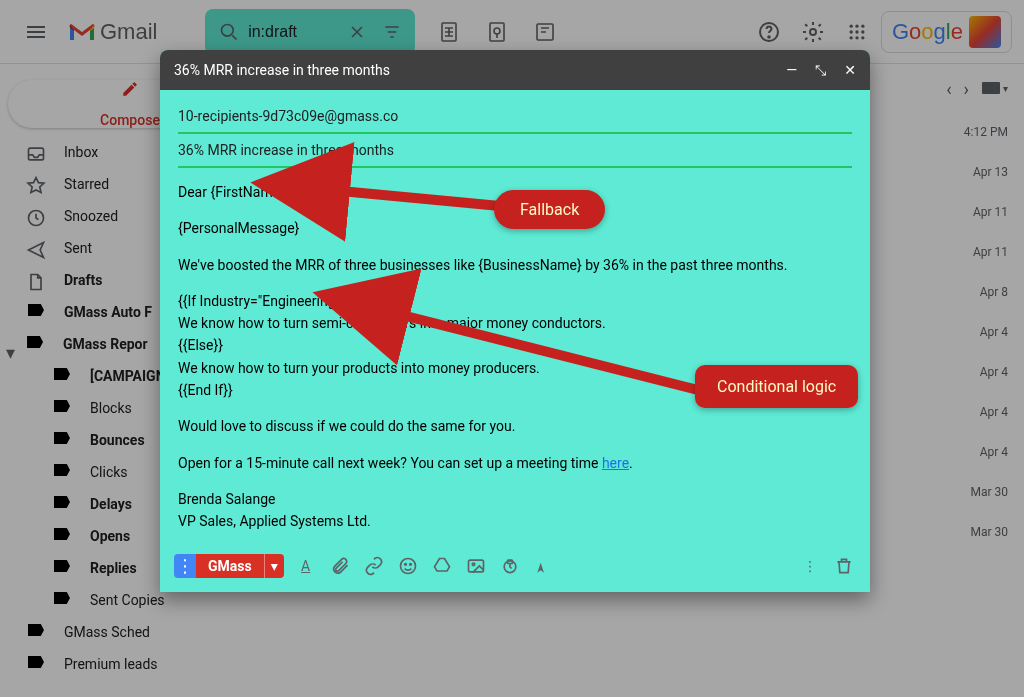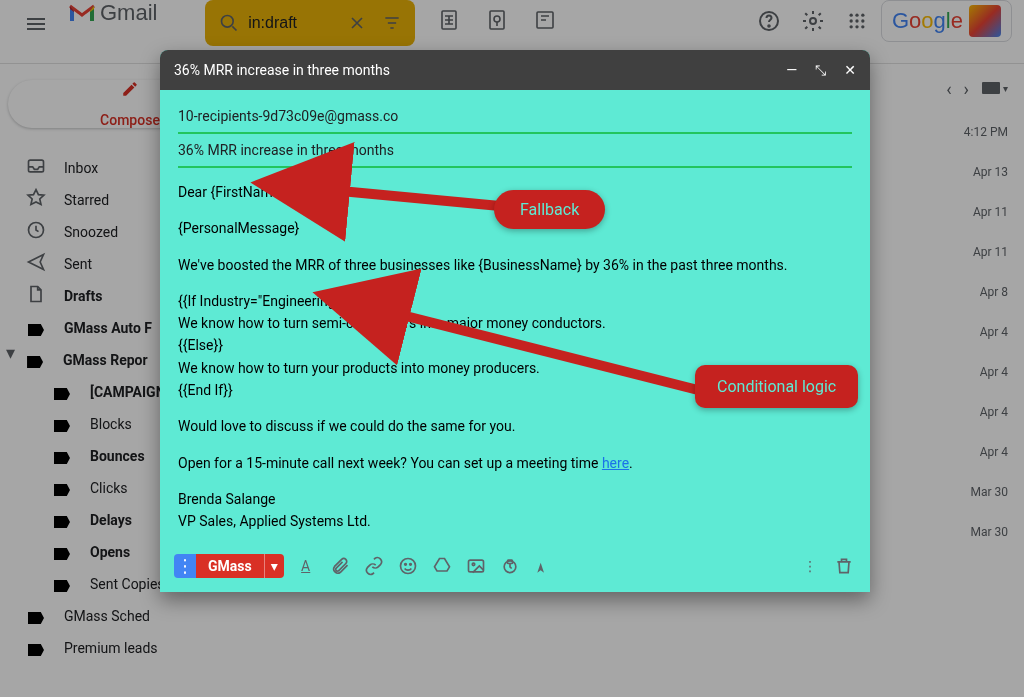--- a/index.html
+++ b/index.html
@@ -1,37 +1,37 @@
 <!DOCTYPE html>
 <html><head>
 <meta charset="utf-8">
 <style>
   * { box-sizing: border-box; margin: 0; padding: 0; }
   body { font-family: 'Google Sans', Roboto, Arial, sans-serif; font-size: 14px; background: #fff; color: #202124; width: 1024px; height: 697px; overflow: hidden; position: relative; }
   .dim-overlay { position: absolute; inset: 0; background: rgba(0,0,0,0.35); z-index: 5; }
 
   
-  .header { display: flex; align-items: flex-start; height: 64px; padding: 0 12px; border-bottom: 1px solid #e0e0e0; gap: 8px; }
+  .header { display: flex; align-items: center; height: 64px; padding: 0 12px; border-bottom: 1px solid #e0e0e0; gap: 8px; }
   .hamburger { width: 48px; height: 48px; display:flex; align-items:center; justify-content:center; color:#5f6368; border-radius:50%; }
   .logo-group { display:flex; align-items:center; gap:4px; }
   .gmail-word { font-size: 22px; color:#5f6368; font-family: 'Product Sans', Arial, sans-serif; }
-  .search-bar { flex:0 0 auto; margin-left: 40px; display:flex; align-items:center; background:#eab308; border-radius:8px; height:46px; padding:0 8px; width: 210px; gap:4px; }
+  .search-bar { flex:0 0 auto; margin-left: 40px; display:flex; align-items:center; background:#5eead4; border-radius:8px; height:46px; padding:0 8px; width: 210px; gap:4px; }
   .search-bar input { border:none; background:transparent; font-size:16px; outline:none; width: 90px; color:#202124; }
   .icon-btn { width:40px; height:40px; display:flex; align-items:center; justify-content:center; color:#5f6368; }
   .header-right { margin-left:auto; display:flex; align-items:center; gap:4px; }
   .google-pill { display:flex; align-items:center; gap:6px; background:#fff; border:1px solid #dadce0; border-radius:8px; padding:4px 10px; }
   .google-word { font-family:'Product Sans', Arial; font-size:22px; }
   .g-b { color:#4285f4 } .g-r { color:#ea4335 } .g-y { color:#fbbc05 } .g-g { color:#34a853 }
   .avatar { width:32px; height:32px; border-radius:4px; background:linear-gradient(135deg,#fbbc05,#ea4335,#4285f4); }
 
   
   .sidebar { position:absolute; top:64px; left:0; width:256px; padding-top:8px; }
   .compose { display:flex; align-items:center; gap:14px; margin:8px 0 16px 8px; padding:0 22px 0 18px; height:48px; border-radius:24px; box-shadow:0 1px 3px rgba(60,64,67,.3); background:#fff; color:#d93025; font-size:14px; font-weight:500;flex-direction:column; }
   .compose .pencil { color:#d93025; }
-  .nav-item { display:flex; align-items:flex-end; gap:18px; height:32px; padding:0 12px 0 26px; border-radius:0 16px 16px 0; font-size:14px; color:#202124; }
+  .nav-item { display:flex; align-items:flex-start; gap:18px; height:32px; padding:0 12px 0 26px; border-radius:0 16px 16px 0; font-size:14px; color:#202124; }
   .nav-item.bold { font-weight:700; }
   .nav-item .ico { width:20px; color:#5f6368; display:flex; justify-content:center; }
   .nav-item.indent { padding-left:52px; }
   .nav-item .label-icon { width:16px; height:12px; background:#000; clip-path: polygon(0 0, 80% 0, 100% 50%, 80% 100%, 0 100%); }
   .expand-row { display:flex; align-items:center; gap:6px; padding-left:6px; }
 
   
   .main { position:absolute; top:64px; left:256px; right:0; bottom:0; }
   .toolbar2 { display:flex; align-items:center; padding:8px 16px; gap:12px; height:48px; }
   .toolbar2 .spacer { flex:1; }
@@ -55,21 +55,21 @@
   .cw-content a { color:#1a73e8; text-decoration:underline; }
   .cw-toolbar { display:flex; align-items:center; padding:10px 14px 14px; gap:10px; }
   .gmass-group { display:flex; }
   .gmass-dots { background:#4285f4; color:#fff; width:22px; display:flex; align-items:center; justify-content:center; border-radius:4px 0 0 4px; font-size:18px; }
   .gmass-btn { background:#d93025; color:#fff; font-weight:700; padding:4px 12px; display:flex; align-items:center; }
   .gmass-caret { background:#d93025; color:#fff; width:20px; display:flex; align-items:center; justify-content:center; border-left:1px solid rgba(255,255,255,.4); border-radius:0 4px 4px 0; }
   .tb-icon { color:#5f6368; width:24px; display:flex; justify-content:center; }
   .tb-spacer { flex:1; }
 
   
-  .callout { position:absolute; z-index:20; background:#c5221f; color:#5eead4; border-radius:22px; padding:10px 26px; font-size:16px; box-shadow:0 2px 6px rgba(0,0,0,.3); text-align:center; }
+  .callout { position:absolute; z-index:20; background:#c5221f; color:#fef9c3; border-radius:22px; padding:10px 26px; font-size:16px; box-shadow:0 2px 6px rgba(0,0,0,.3); text-align:center; }
   .callout.rect { border-radius:10px; padding:12px 22px; }
   svg.arrow { position:absolute; z-index:19; overflow:visible; }
 
   .chev { font-size:18px; color:#5f6368; }
 
   
   .svg20 { width:20px; height:20px; }
   .svg24 { width:24px; height:24px; }
 </style>
 </head>
@@ -261,20 +261,26 @@
         <span class="label-icon"></span>
       </span>
       <span>Delays</span>
     </div>
   <div class="nav-item bold indent">
       <span class="ico">
         <span class="label-icon"></span>
       </span>
       <span>Opens</span>
     </div>
+  <div class="nav-item bold indent">
+      <span class="ico">
+        <span class="label-icon"></span>
+      </span>
+      <span>Replies</span>
+    </div>
   <div class="nav-item indent">
       <span class="ico">
         <span class="label-icon"></span>
       </span>
       <span>Sent Copies</span>
     </div>
   <div class="nav-item">
       <span class="ico">
         <span class="label-icon"></span>
       </span>

